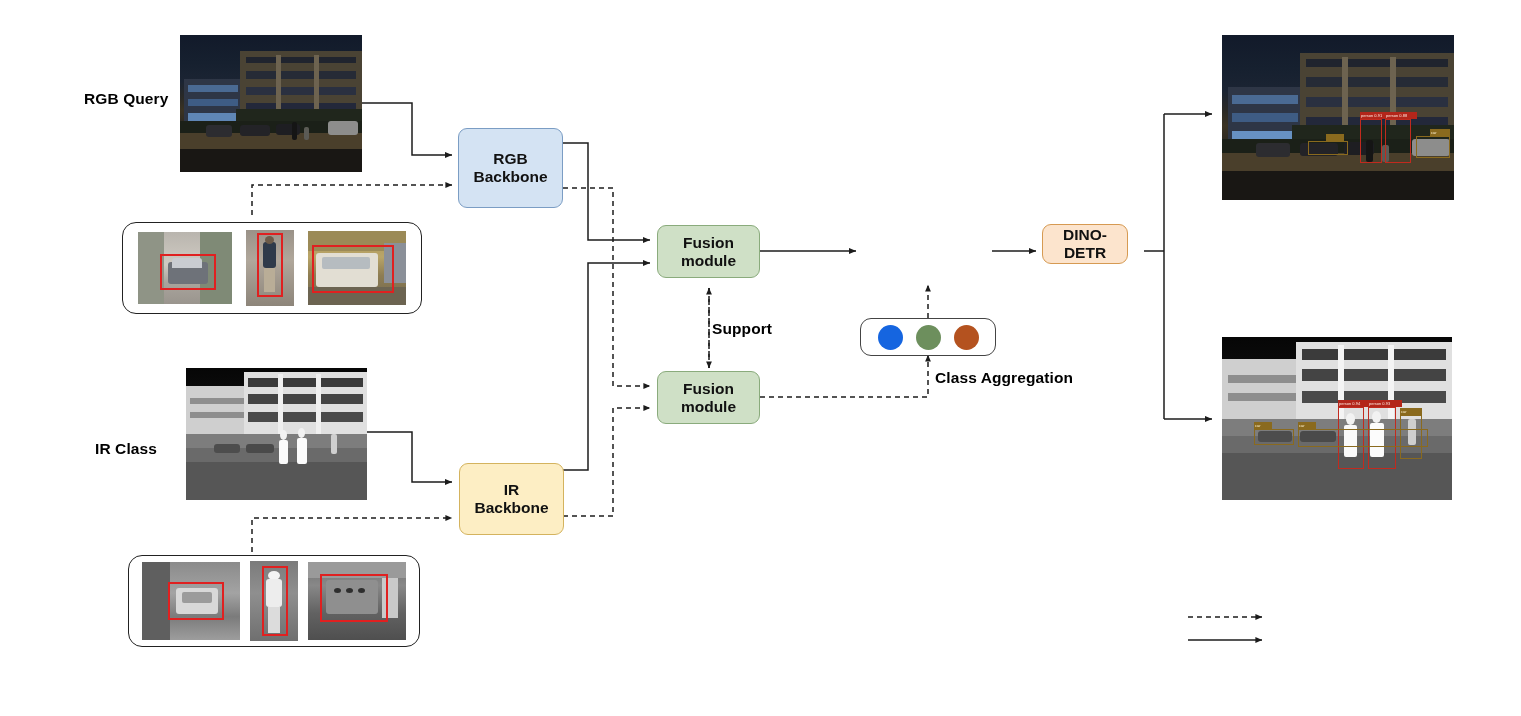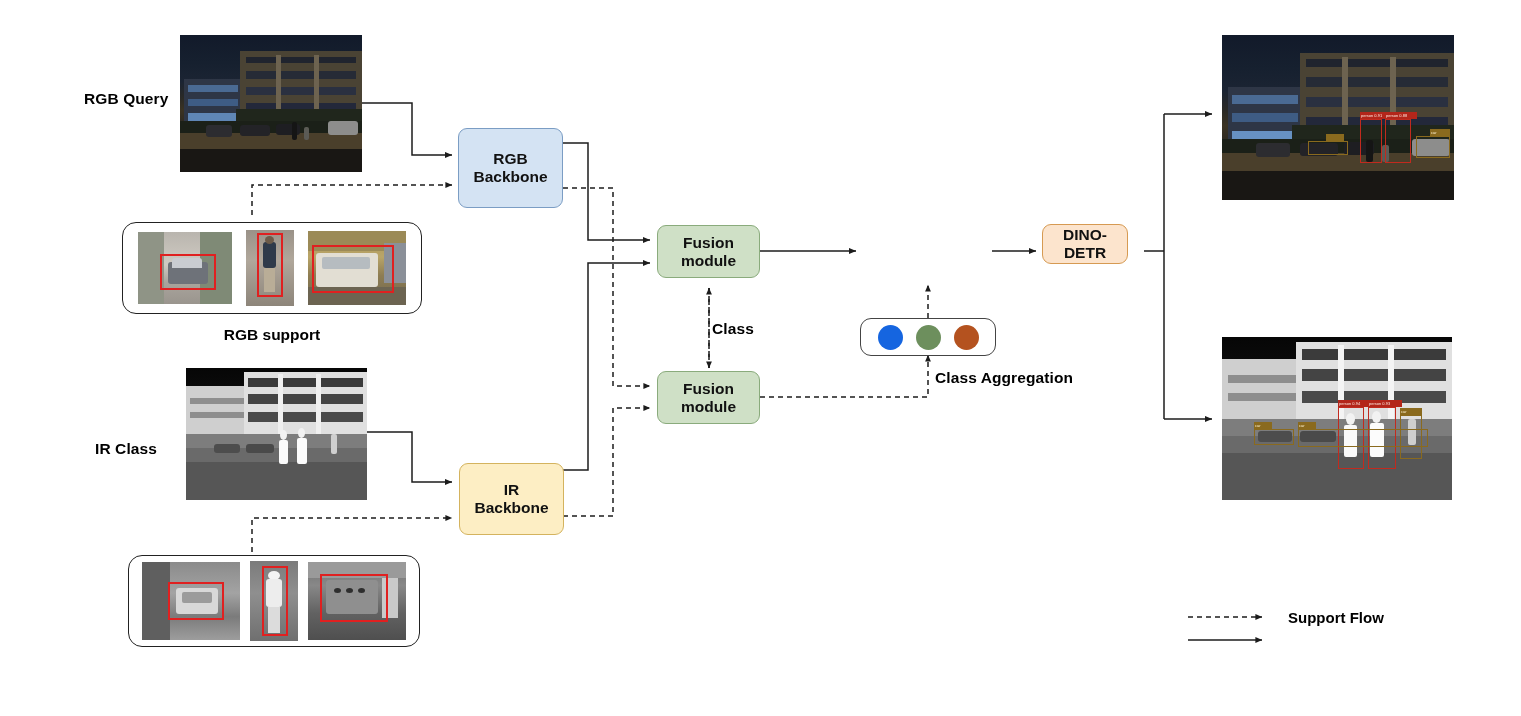--- a/index.html
+++ b/index.html
@@ -307,21 +307,20 @@
 
     <div class="gal-cell" style="width:98px; height:74px; background:linear-gradient(to bottom,#a89154,#b9a568 35%,#8e7d52 60%,#6f6650);">
       <div style="position:absolute;left:0;top:0;width:98px;height:20px;background:#9b8a57;"></div>
       <div style="position:absolute;left:76px;top:12px;width:22px;height:40px;background:#8b9099;"></div>
       <div style="position:absolute;left:8px;top:22px;width:62px;height:34px;background:#e2ded3;border-radius:3px;"></div>
       <div style="position:absolute;left:14px;top:26px;width:48px;height:12px;background:#b6bcc0;border-radius:2px;"></div>
       <div style="position:absolute;left:0;top:56px;width:98px;height:18px;background:#6c6451;"></div>
       <div class="bbox" style="left:4px; top:14px; width:82px; height:48px;"></div>
     </div>
   </div>
-  <div class="caption" style="left:122px; top:326px; width:300px;">RGB support</div>
 
   <div class="photo ir-scene" style="left:186px; top:368px; width:181px; height:132px;">
     <div class="bld" style="left:0px; top:18px; width:62px; height:56px; background:#cfcfcf;"></div>
     <div class="win" style="left:4px; top:30px; width:54px; height:6px; background:#8e8e8e;"></div>
     <div class="win" style="left:4px; top:44px; width:54px; height:6px; background:#8e8e8e;"></div>
     <div class="bld" style="left:58px; top:4px; width:123px; height:72px; background:#e0e0e0;"></div>
     <div class="win" style="left:62px; top:10px; width:115px; height:9px; background:#3b3b3b;"></div>
     <div class="win" style="left:62px; top:26px; width:115px; height:10px; background:#444444;"></div>
     <div class="win" style="left:62px; top:44px; width:115px; height:10px; background:#4a4a4a;"></div>
     <div class="win" style="left:92px; top:6px; width:5px; height:68px; background:#f0f0f0;"></div>
@@ -384,21 +383,21 @@
   <div class="box box-fusion" style="left:657px; top:371px; width:103px; height:53px;">
     <span>Fusion</span>
     <span>module</span>
   </div>
 
 
   <div class="box box-dino" style="left:1042px; top:224px; width:86px; height:40px;">
     <span>DINO-DETR</span>
   </div>
 
-  <div class="side-label" style="left:712px; top:320px;">Class</div>
+  <div class="side-label" style="left:712px; top:320px;">Support</div>
 
   <div class="proto-pill" style="left:860px; top:318px; width:136px; height:38px; padding:0 10px;">
     <div class="proto-dot" style="background:#1565e0;"></div>
     <div class="proto-dot" style="background:#6d8f5d;"></div>
     <div class="proto-dot" style="background:#b4521f;"></div>
   </div>
   <div class="side-label" style="left:935px; top:369px;">Class Aggregation</div>
 
   <div class="photo rgb-scene" style="left:1222px; top:35px; width:232px; height:165px;">
     <div class="bld" style="left:6px; top:52px; width:76px; height:64px; background:#2e3646;"></div>
@@ -460,18 +459,15 @@
     <div class="det-tag" style="left:146px; top:63px; width:34px;">person 0.93</div>
     <div class="det-box amber" style="left:178px; top:78px; width:22px; height:44px;"></div>
     <div class="det-tag amber" style="left:178px; top:71px; width:22px;">car</div>
     <div class="det-box amber" style="left:76px; top:92px; width:130px; height:18px;"></div>
     <div class="det-tag amber" style="left:76px; top:85px; width:18px;">car</div>
     <div class="det-box amber" style="left:32px; top:92px; width:40px; height:16px;"></div>
     <div class="det-tag amber" style="left:32px; top:85px; width:18px;">car</div>
   </div>
 
   <div class="legend" style="left:1188px; top:608px; width:280px; height:46px;">
-    <div class="legend-row">
-      <span class="legend-text">Support Flow</span>
-    </div>
   </div>
 
 </div>
 
 </body></html>

